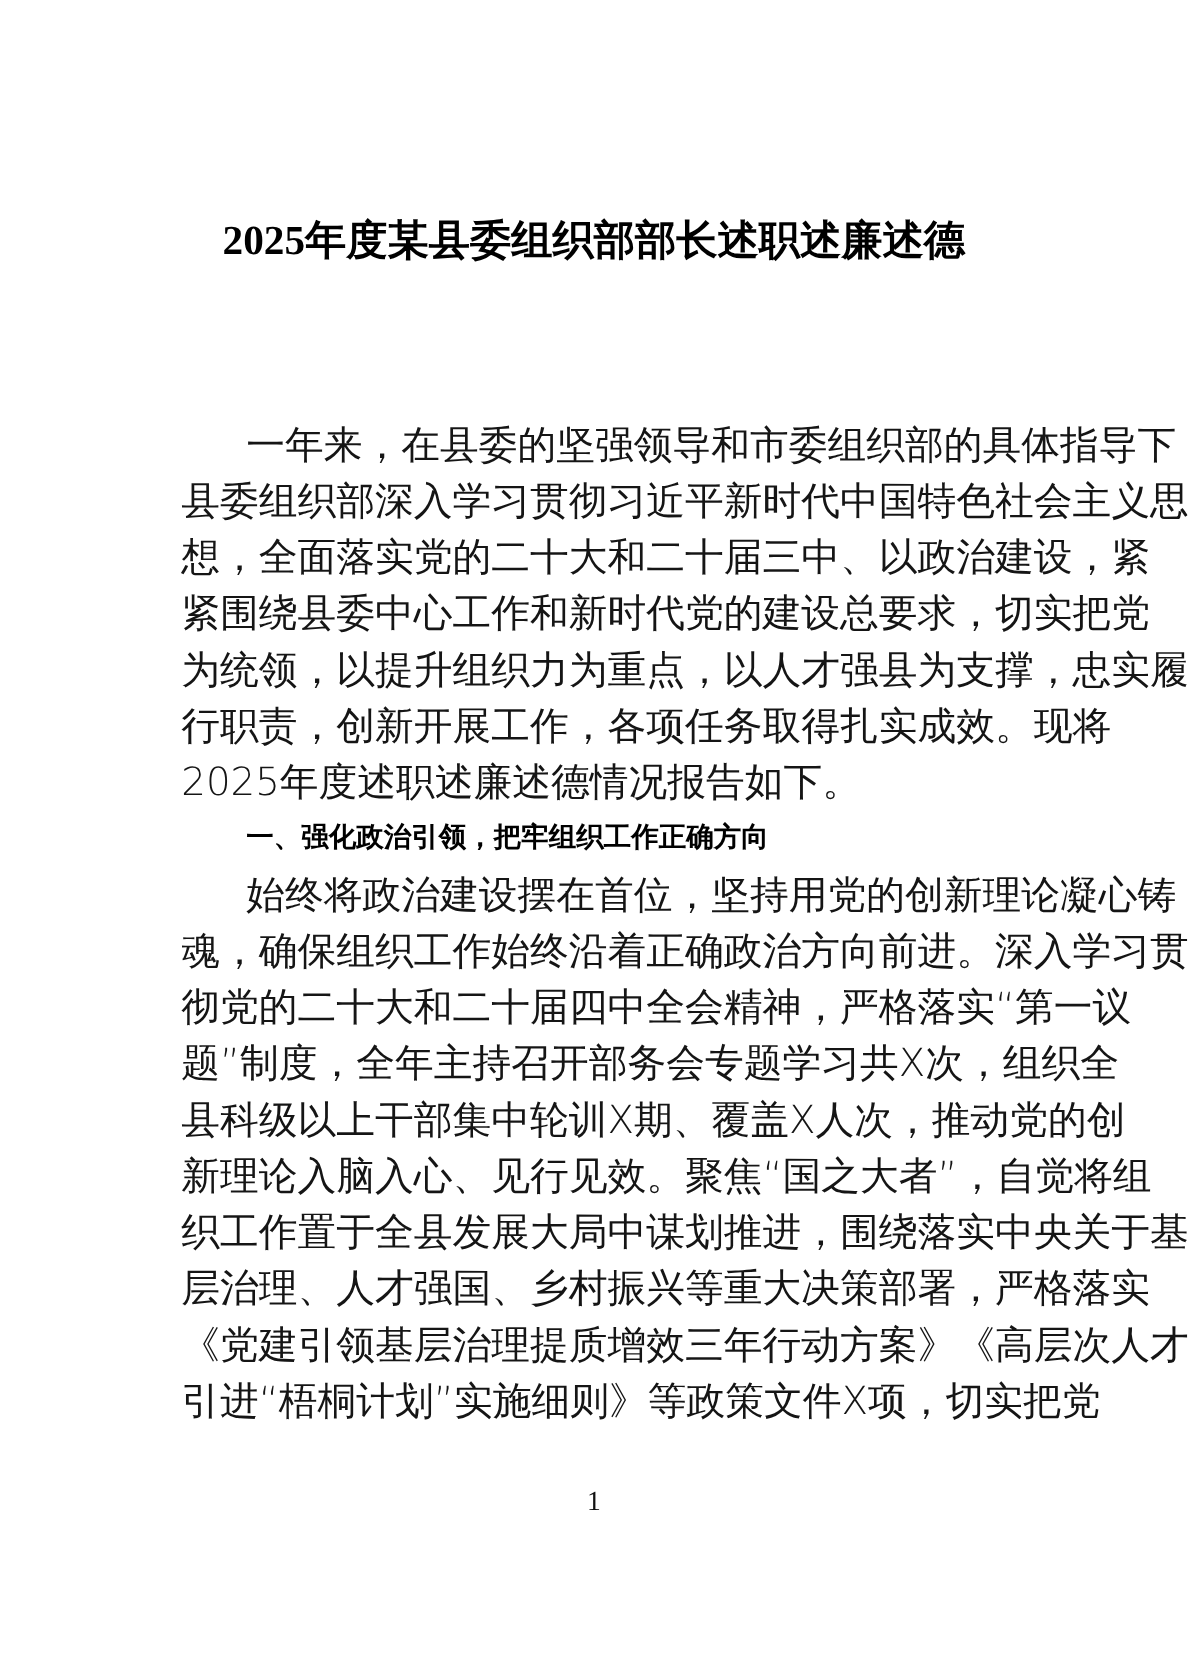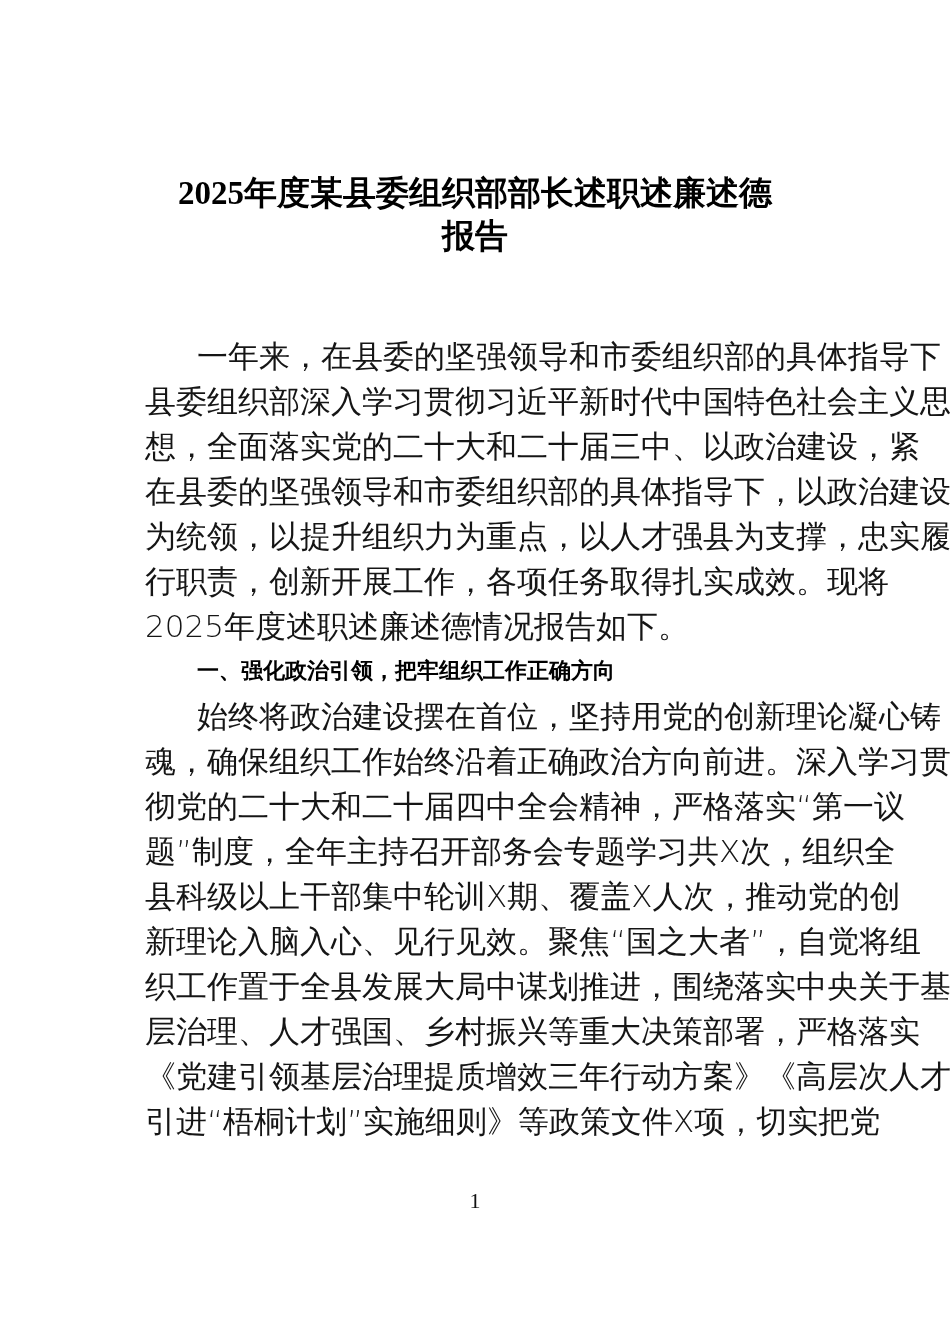--- a/index.html
+++ b/index.html
@@ -19,27 +19,26 @@
     .heading { position: absolute; left: 197px; font-size: 22px; line-height: 30px; font-weight: bold;
                font-family: "DejaVu Sans", "Liberation Sans", sans-serif; color: #000; white-space: nowrap; }
     .pagenum { position: absolute; left: 0; width: 950px; top: 1188px; text-align: center;
                font-family: "Liberation Serif", "DejaVu Serif", serif; font-size: 22px; color: #111; }
   </style>
 </head>
 <body>
 
 <div class="page">
   <div class="title l1">2025年度某县委组织部部长述职述廉述德</div>
-  <div class="title l2">报告</div>
 
   <div>
     <div class="line indent" style="top:341px">一年来，在县委的坚强领导和市委组织部的具体指导下</div>
     <div class="line" style="top:386px">县委组织部深入学习贯彻习近平新时代中国特色社会主义思</div>
     <div class="line" style="top:431px">想，全面落实党的二十大和二十届三中、以政治建设，紧</div>
-    <div class="line" style="top:476px">在县委的坚强领导和市委组织部的具体指导下，以政治建设</div>
+    <div class="line" style="top:476px">紧围绕县委中心工作和新时代党的建设总要求，切实把党</div>
     <div class="line" style="top:521px">为统领，以提升组织力为重点，以人才强县为支撑，忠实履</div>
     <div class="line" style="top:566px">行职责，创新开展工作，各项任务取得扎实成效。现将</div>
     <div class="line last" style="top:611px">2025年度述职述廉述德情况报告如下。</div>
   </div>
 
   <div class="heading" style="top:656px">一、强化政治引领，把牢组织工作正确方向</div>
 
   <div>
     <div class="line indent" style="top:701px">始终将政治建设摆在首位，坚持用党的创新理论凝心铸</div>
     <div class="line" style="top:746px">魂，确保组织工作始终沿着正确政治方向前进。深入学习贯</div>

